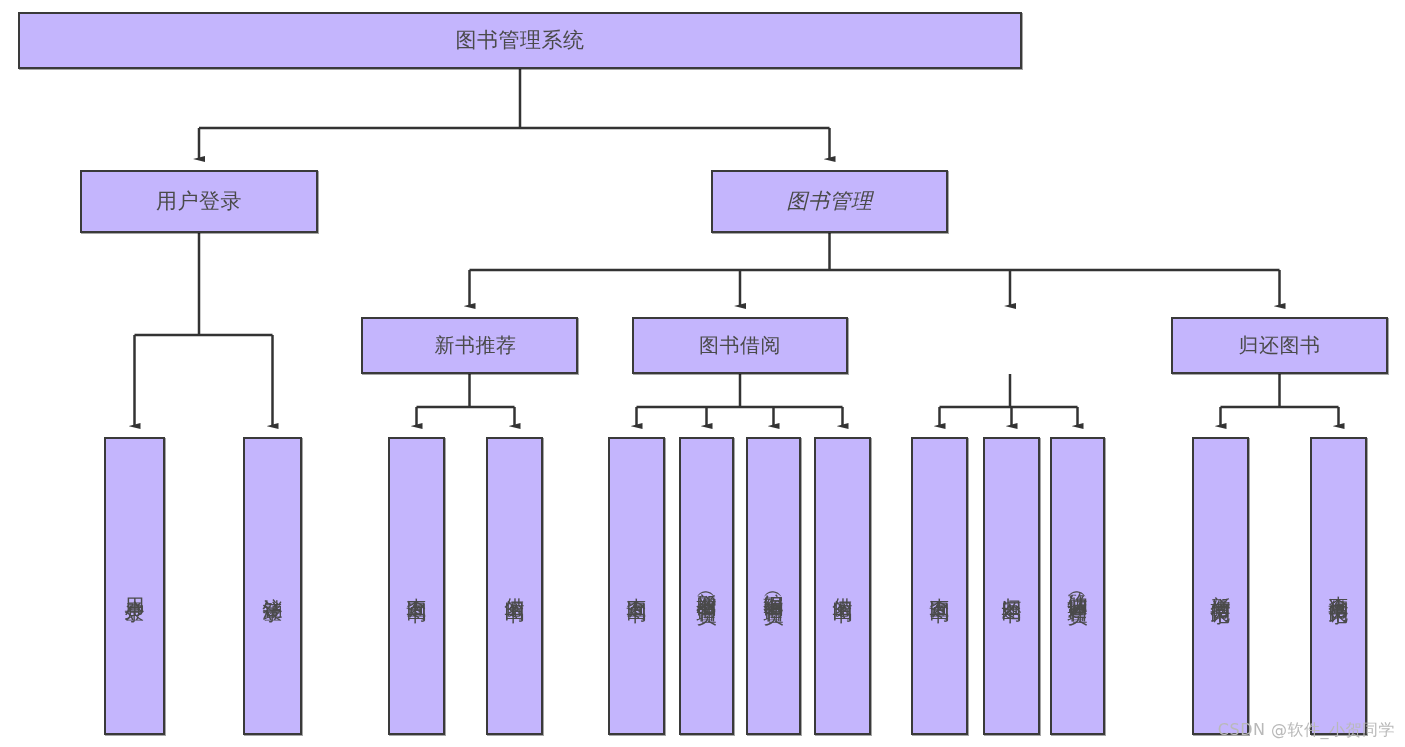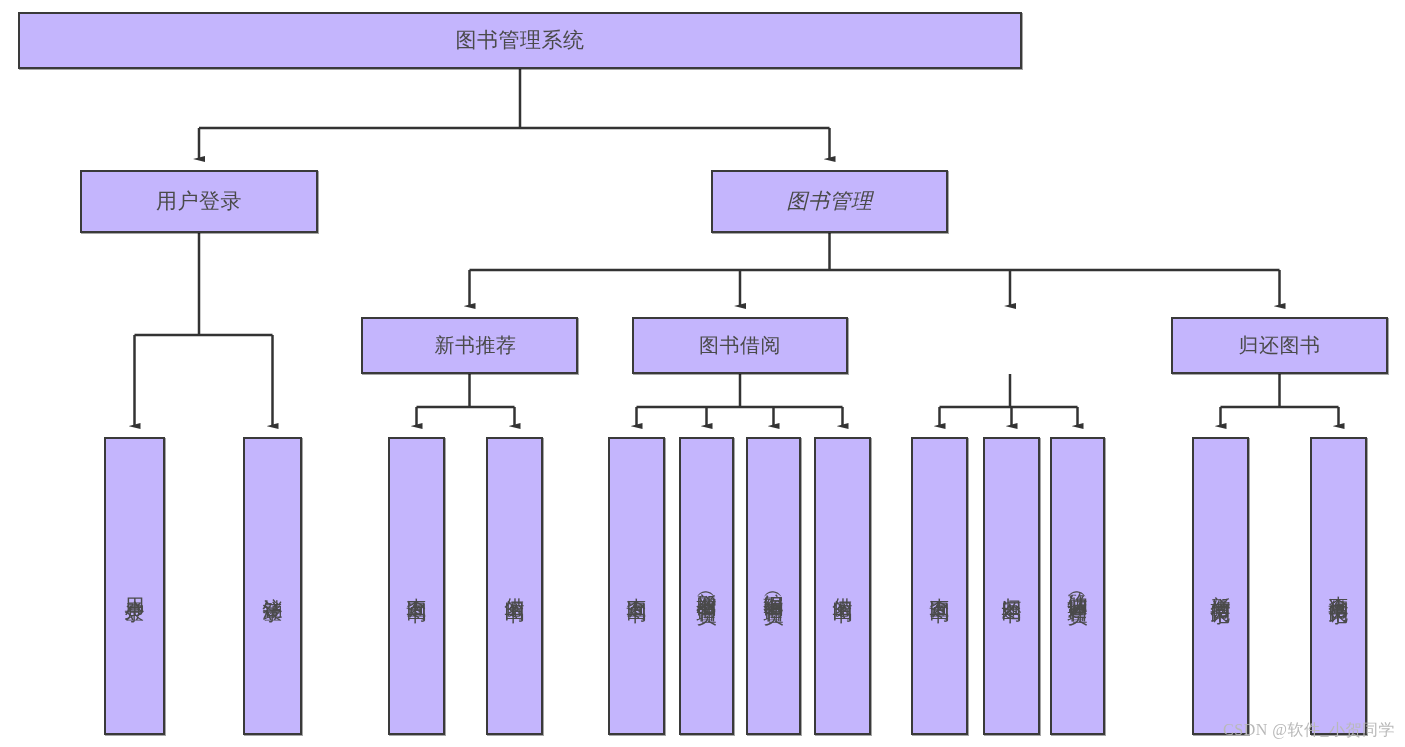--- a/index.html
+++ b/index.html
@@ -44,21 +44,20 @@
   .node-box.level2 .node-label{font-size:20px;}
 
   #watermark{
     position:absolute;
     right:10px;bottom:6px;
     font-size:16px;
     color:#b9b9b9;
     letter-spacing:0.5px;
     user-select:none;
     white-space:nowrap;
-    font-family:Liberation Serif, serif;
   }
 </style>
 </head>
 <body>
 
 <div id="diagram-root">
 
   <svg id="tree-canvas" viewBox="0 0 1405 747" xmlns="http://www.w3.org/2000/svg">
     <defs>
       <marker id="arrowhead" markerWidth="10" markerHeight="12" refX="3" refY="6" orient="auto" markerUnits="userSpaceOnUse">

